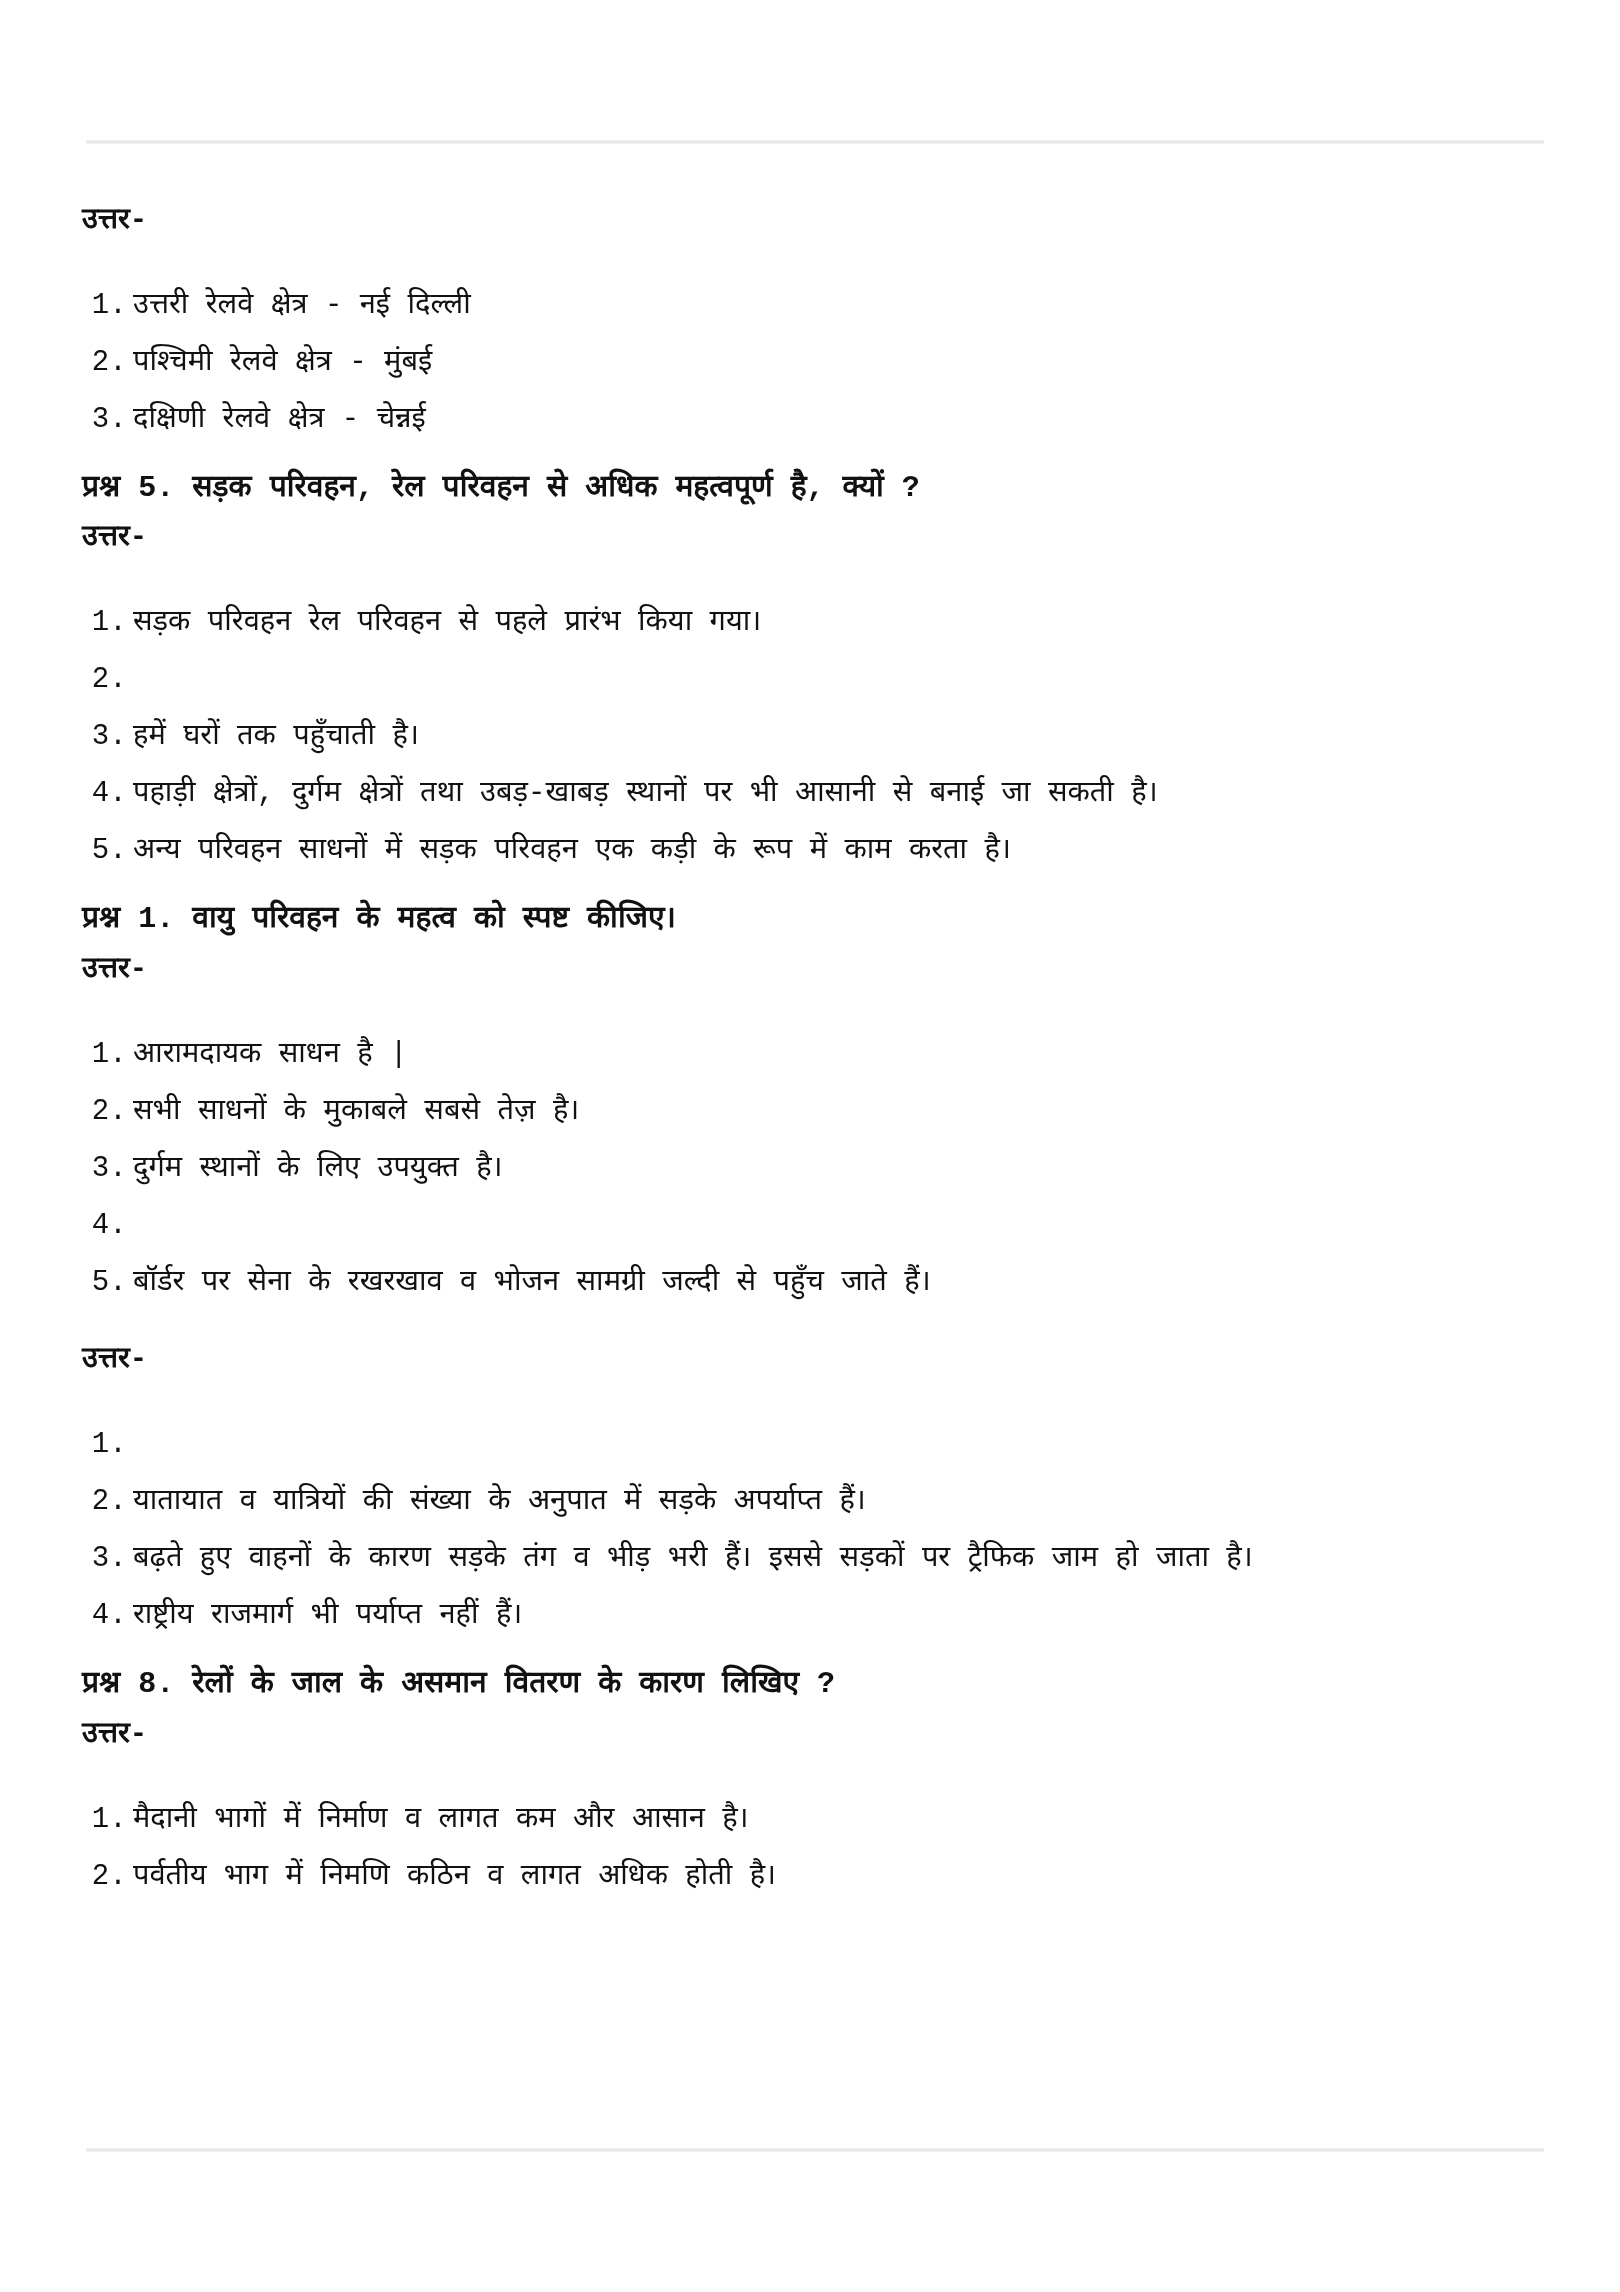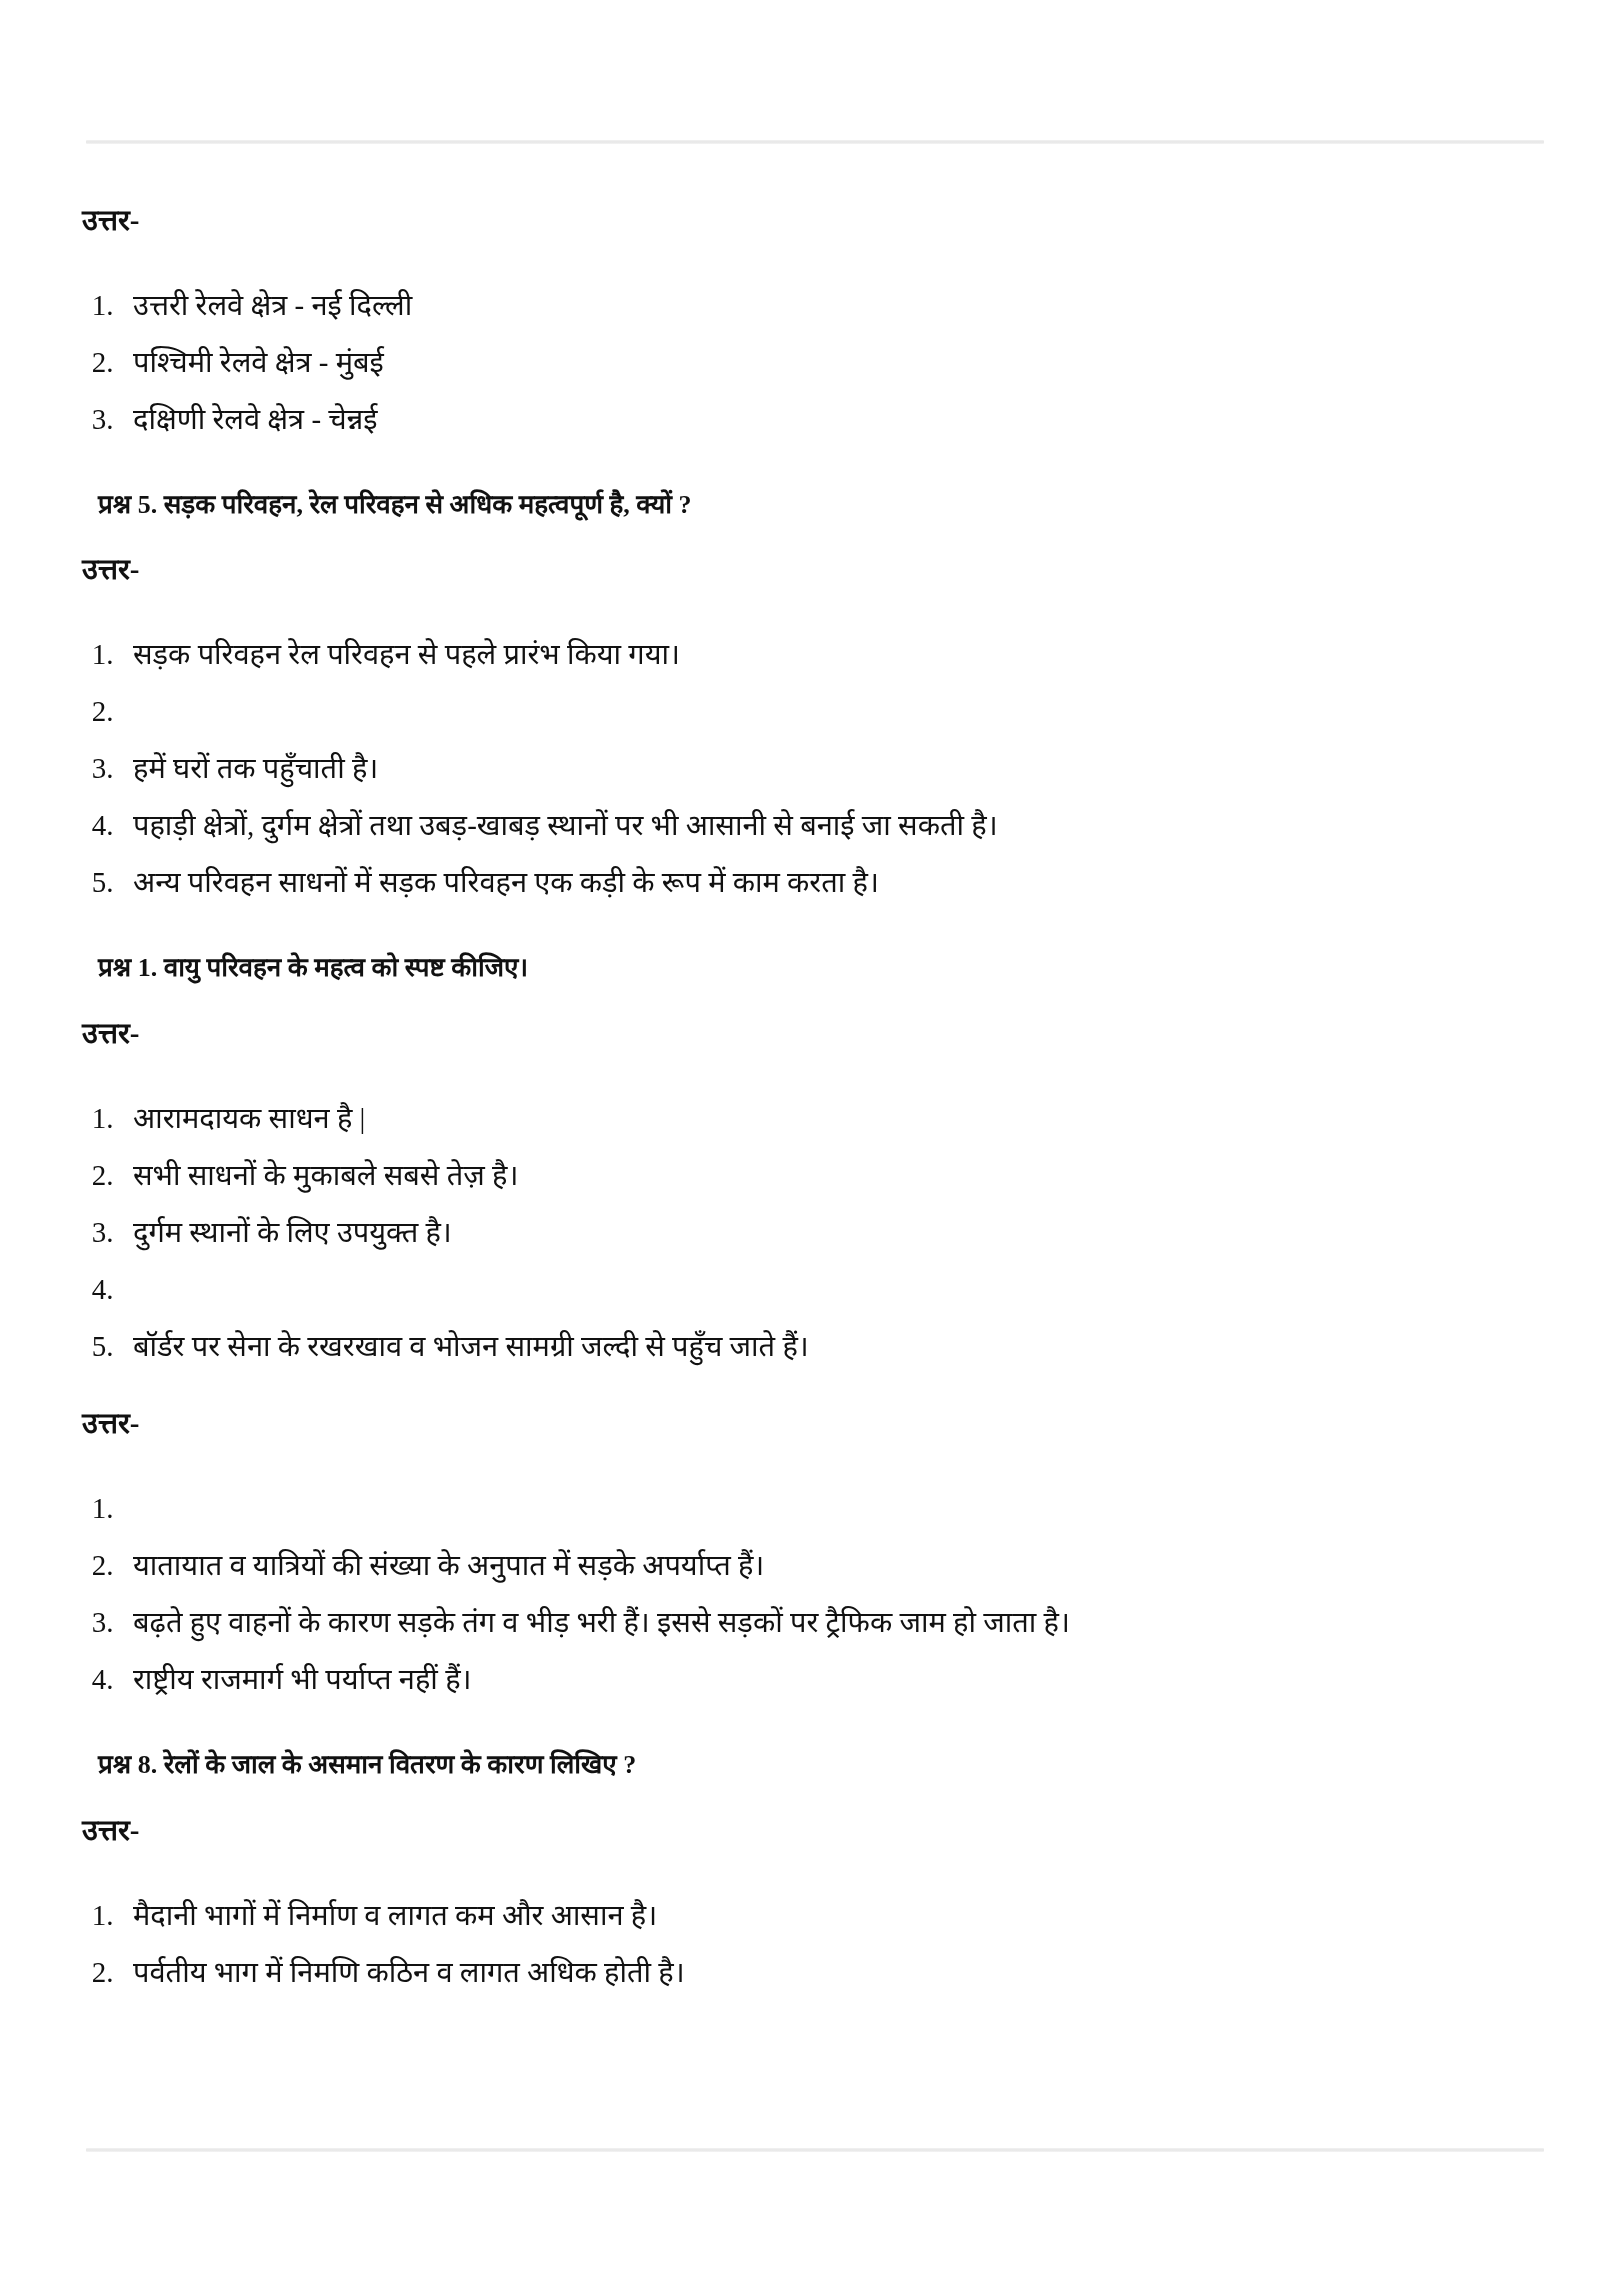--- a/index.html
+++ b/index.html
@@ -33,44 +33,44 @@
     width: 1451px;
   }
   .answer-label {
     font-weight: bold;
     font-size: 29px;
     line-height: 39px;
     margin: 0;
   }
   .question {
     font-weight: bold;
-    font-size: 26px;
+    font-size: 30px;
     line-height: 41px;
-    margin: 16px;
+    margin: 0;
   }
   ol.points {
     list-style: none;
     margin: 0;
     padding: 0;
   }
   ol.points li {
     font-size: 29px;
     line-height: 57px;
     height: 57px;
     display: flex;
     align-items: center;
     white-space: nowrap;
   }
   ol.points li .num {
     display: inline-block;
     width: 51px;
     padding-left: 9.8px;
     box-sizing: border-box;
   }
-  .block { margin: 0; }
+  .block { margin: 0; font-family: Liberation Mono, monospace; }
   .gap-after-answer { height: 37px; }
   .gap-after-list { height: 19.6px; }
   .gap-q-a { height: 9.8px; }
 </style>
 </head>
 <body>
 
 <div class="rule top"></div>
 
 <div class="content">

